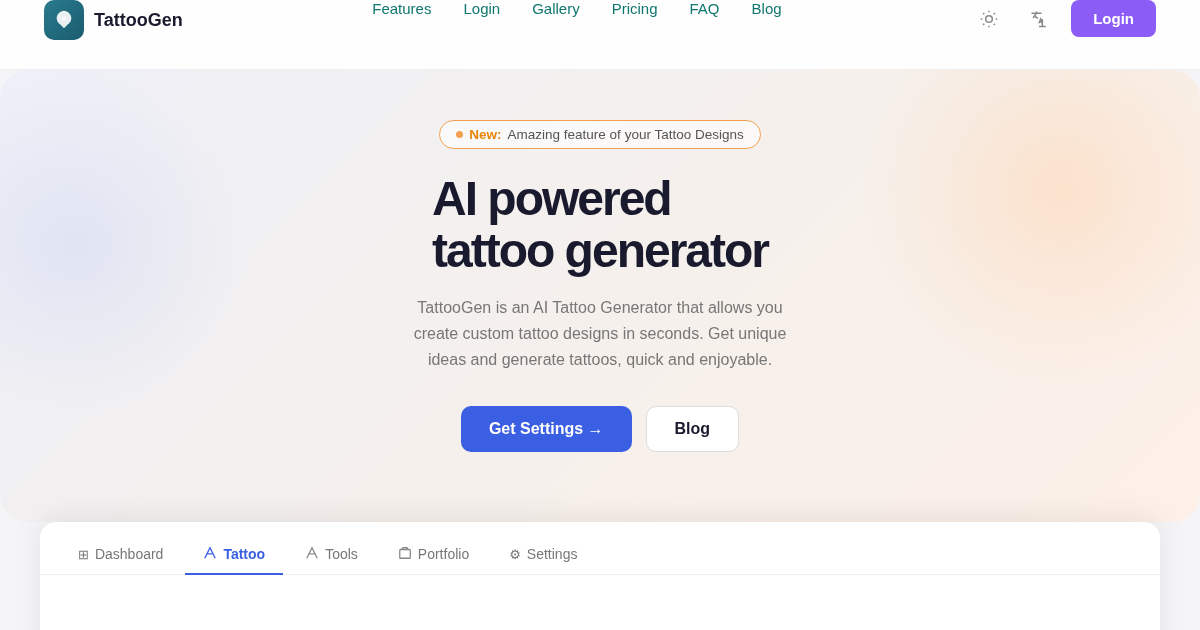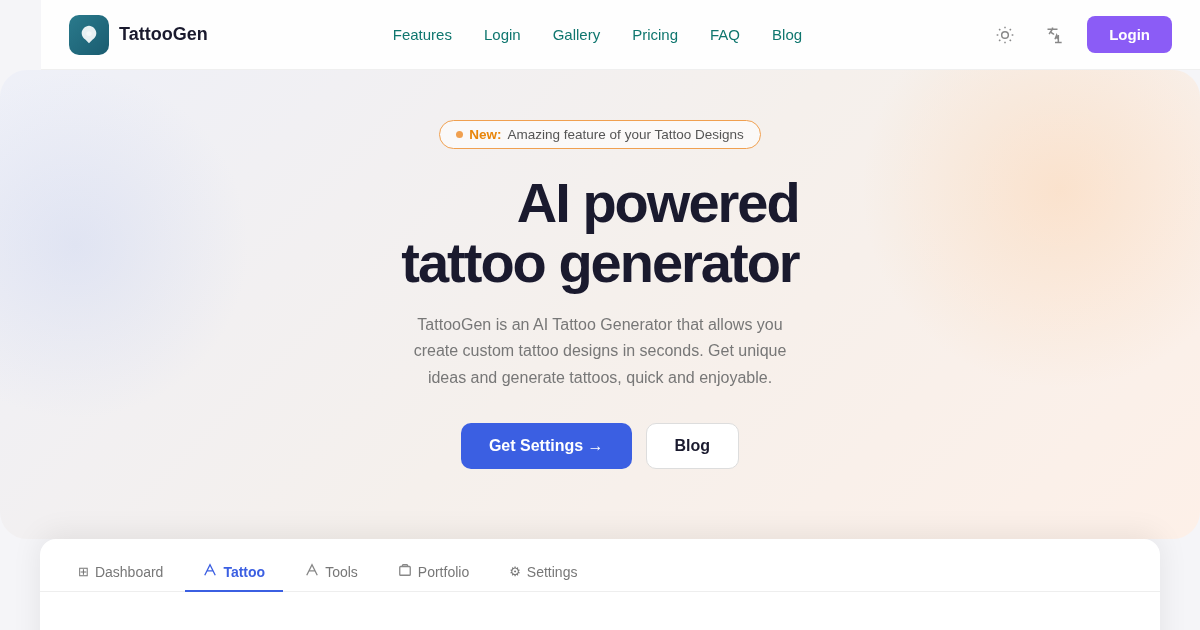--- a/index.html
+++ b/index.html
@@ -7,30 +7,29 @@
       font-family: -apple-system, BlinkMacSystemFont, 'Segoe UI', sans-serif;
       width: 1200px;
       height: 630px;
       overflow: hidden;
       background: #f5f5f8;
     }
 
     
     .navbar {
       display: flex;
-      align-items: center;
+      align-items: flex-start;
       justify-content: space-between;
-      padding: 0 28px;
+      padding: 0 44px;
       height: 70px;
       background: rgba(255,255,255,0.85);
       backdrop-filter: blur(10px);
       border-bottom: 1px solid rgba(0,0,0,0.06);
       position: relative;
       z-index: 10;
-      margin-left: 41px;
     }
     .logo-area {
       display: flex;
       align-items: center;
       gap: 10px;
     }
     .logo-icon {
       width: 40px;
       height: 40px;
       background: linear-gradient(135deg, #2a7a8c, #1a5c70);
@@ -139,24 +138,24 @@
       background: #f0a050;
       border-radius: 50%;
       display: inline-block;
     }
     .announcement-badge .new-label {
       font-weight: 700;
       color: #e8850a;
     }
 
     .hero-title {
-      font-size: 56px;
+      font-size: 48px;
       font-weight: 900;
       color: #1a1a2e;
-      text-align: right;
+      text-align: left;
       line-height: 1.08;
       margin-bottom: 18px;
       position: relative;
       z-index: 2;
       letter-spacing: -2px;
     }
 
     .hero-subtitle {
       font-size: 16px;
       color: #777;

